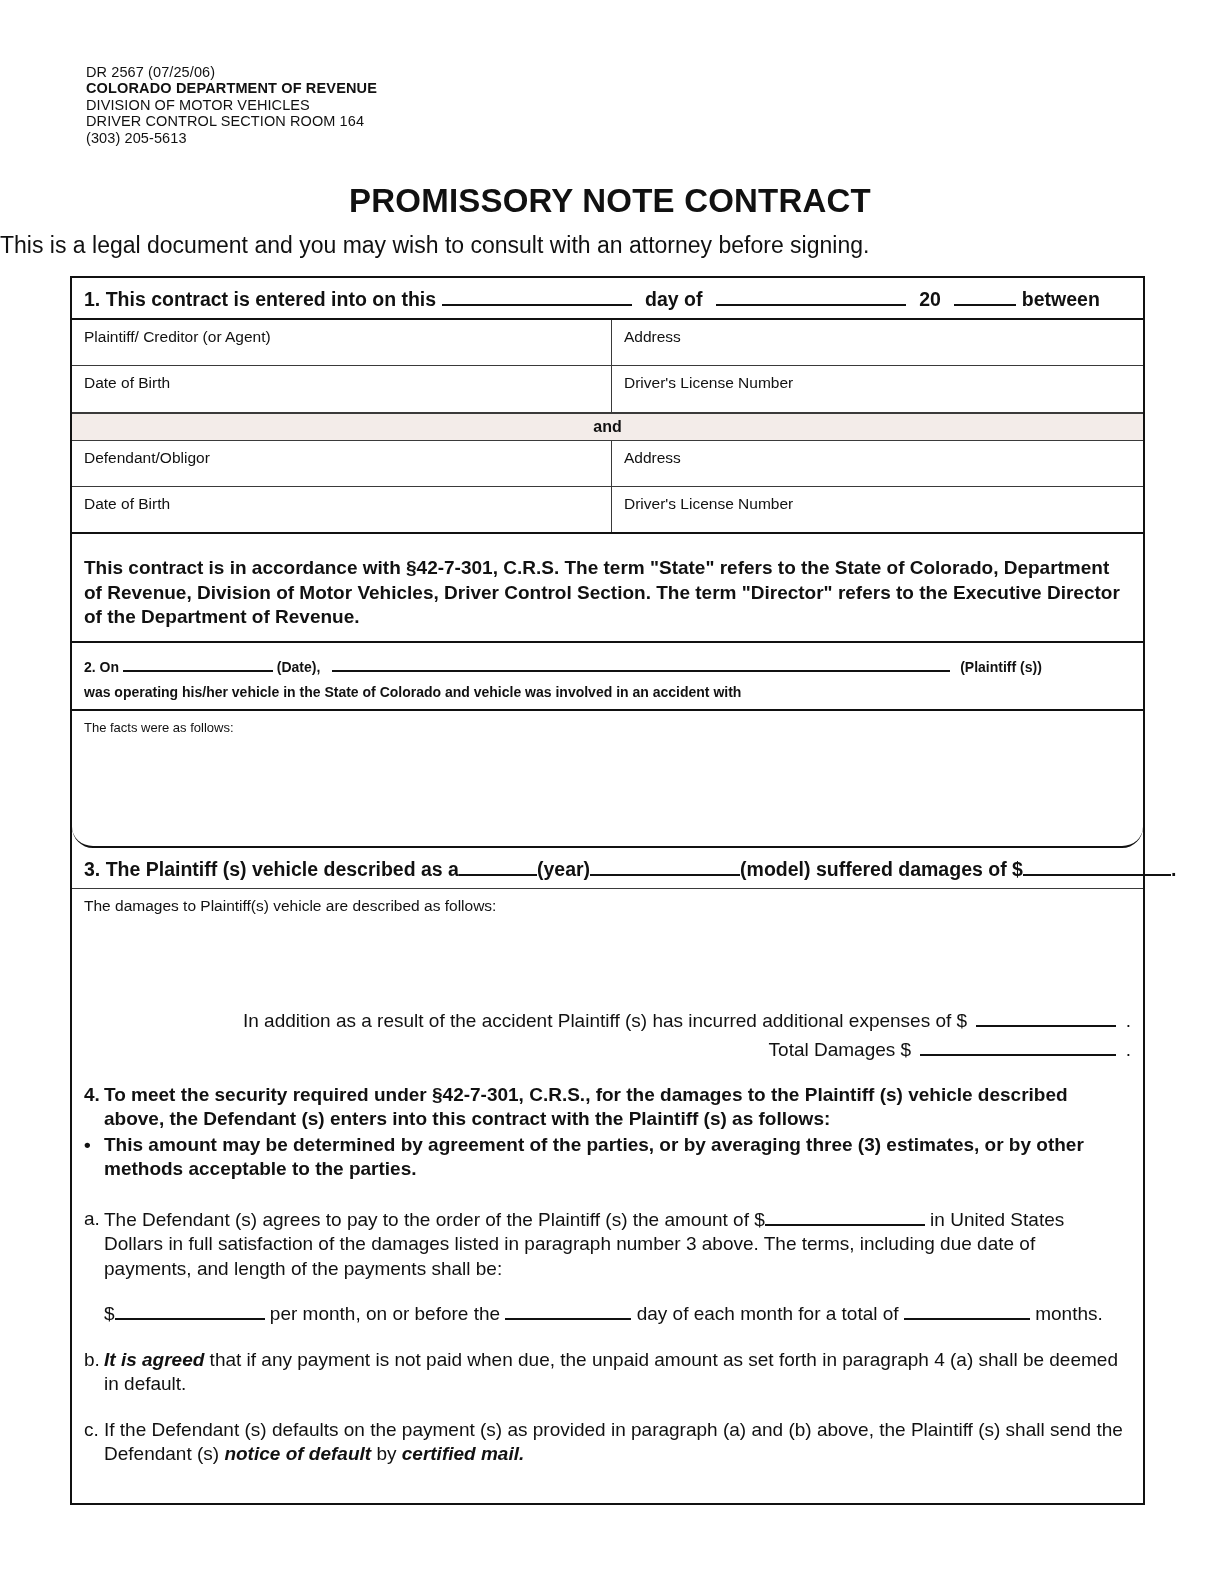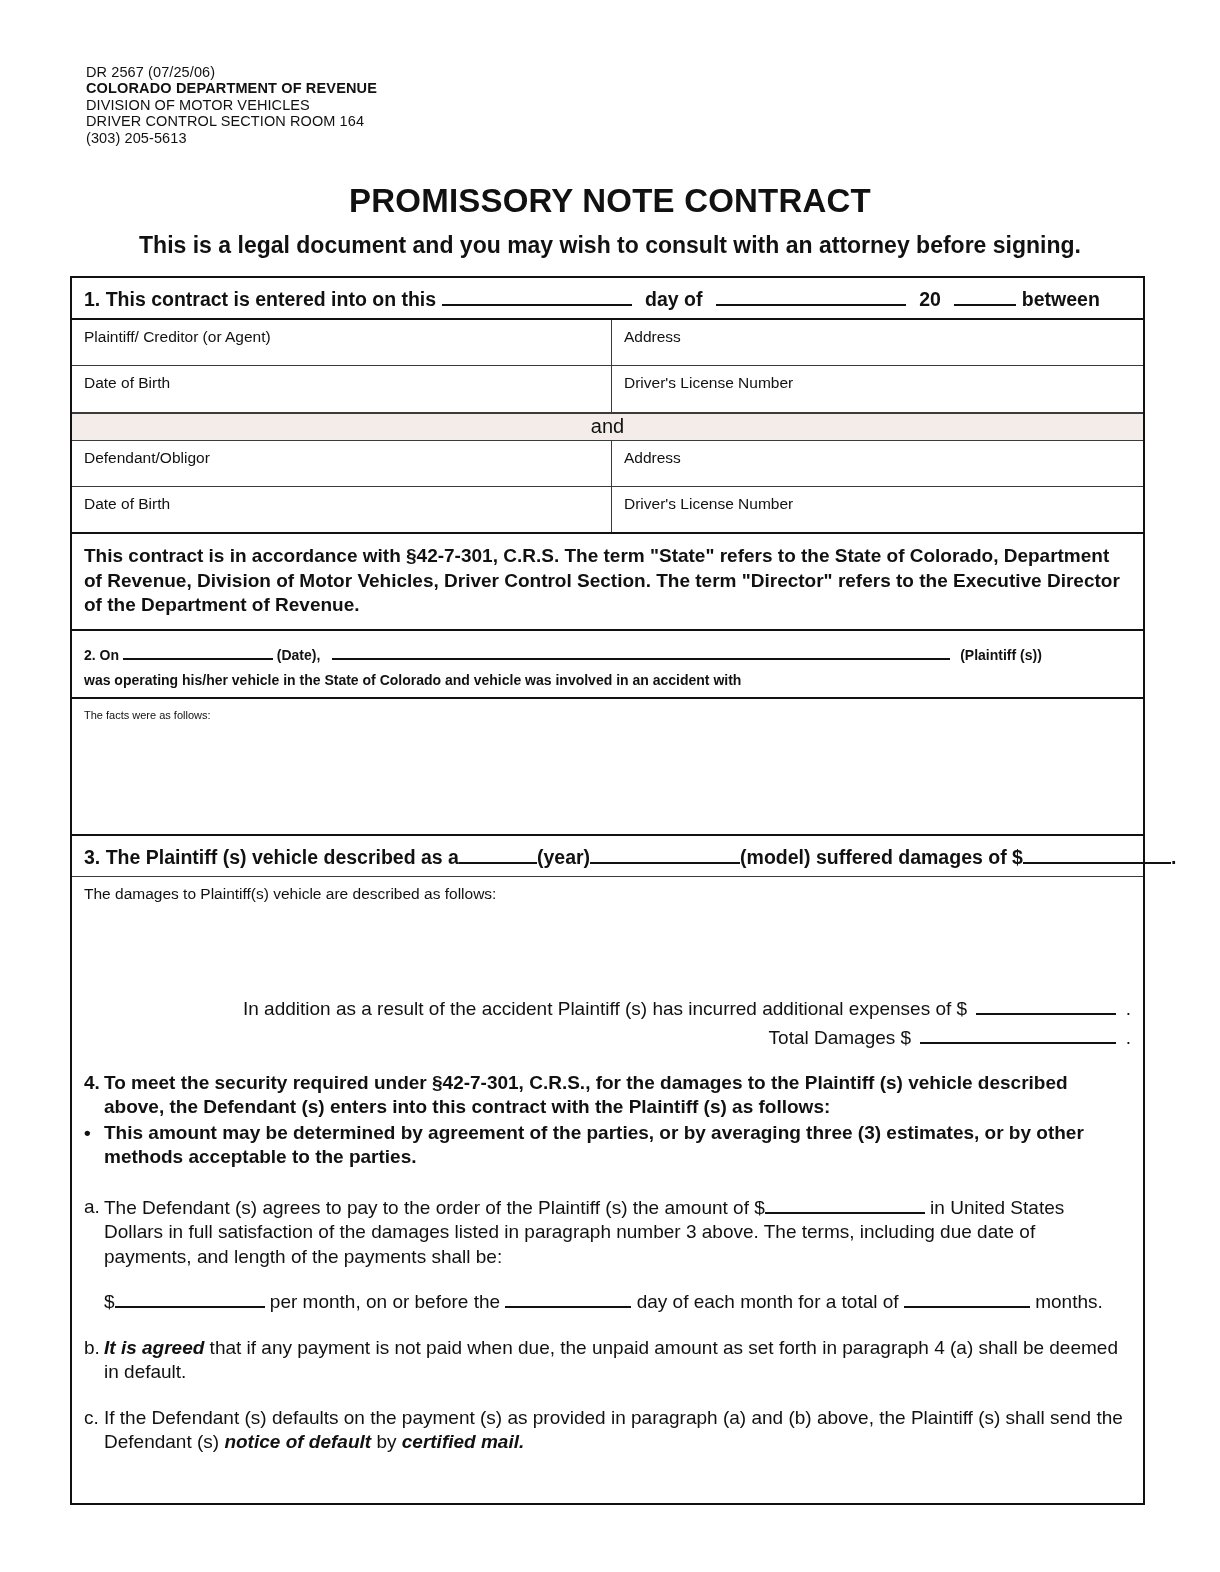--- a/index.html
+++ b/index.html
@@ -45,23 +45,23 @@
     width: 1220px;
     text-align: center;
     font-size: 33px;
     font-weight: bold;
     letter-spacing: 0.2px;
   }
   .doc-subtitle {
     position: absolute;
     left: 0; top: 232px;
     width: 1220px;
-    text-align: center;
+    text-align: left;
     font-size: 23px;
-    font-weight: bold;
+    font-weight: normal;
   }
 
   
   .frame {
     position: absolute;
     left: 70px;
     top: 276px;
     width: 1075px;
     height: 1229px;
     box-sizing: border-box;
@@ -107,28 +107,28 @@
   .cell-right { width: 530px; }
   .row-h46 { height: 46px; }
   .row-h47 { height: 47px; }
 
   .and-row {
     height: 26px;
     background: #f3ece9;
     border-top: 1.4px solid #3a3a3a;
     border-bottom: 1.4px solid #3a3a3a;
     text-align: center;
-    font-size: 20px;
-    font-weight: normal;
+    font-size: 16px;
+    font-weight: bold;
     line-height: 25px;
   }
 
   
   .statute {
-    padding: 10px 14px 11px 12px;
+    padding: 22px 14px 11px 12px;
     font-size: 19px;
     font-weight: bold;
     line-height: 24.5px;
   }
 
   
   .sec2 {
     padding: 10px 12px 4px 12px;
     font-size: 14px;
     font-weight: bold;
@@ -147,22 +147,23 @@
     height: 19px;
     width: 850px;
     vertical-align: baseline;
     margin-right: 2px;
   }
 
   
   .facts-box {
     height: 128px;
     padding: 7px 12px 0 12px;
-    font-size: 11px;
+    font-size: 13px;
     line-height: 19px;
+    border-radius: 21px;
   }
 
   
   .sec3 {
     padding: 9px 12px 7px 12px;
     font-size: 19.5px;
     font-weight: bold;
     white-space: nowrap;
     line-height: 24px;
   }

